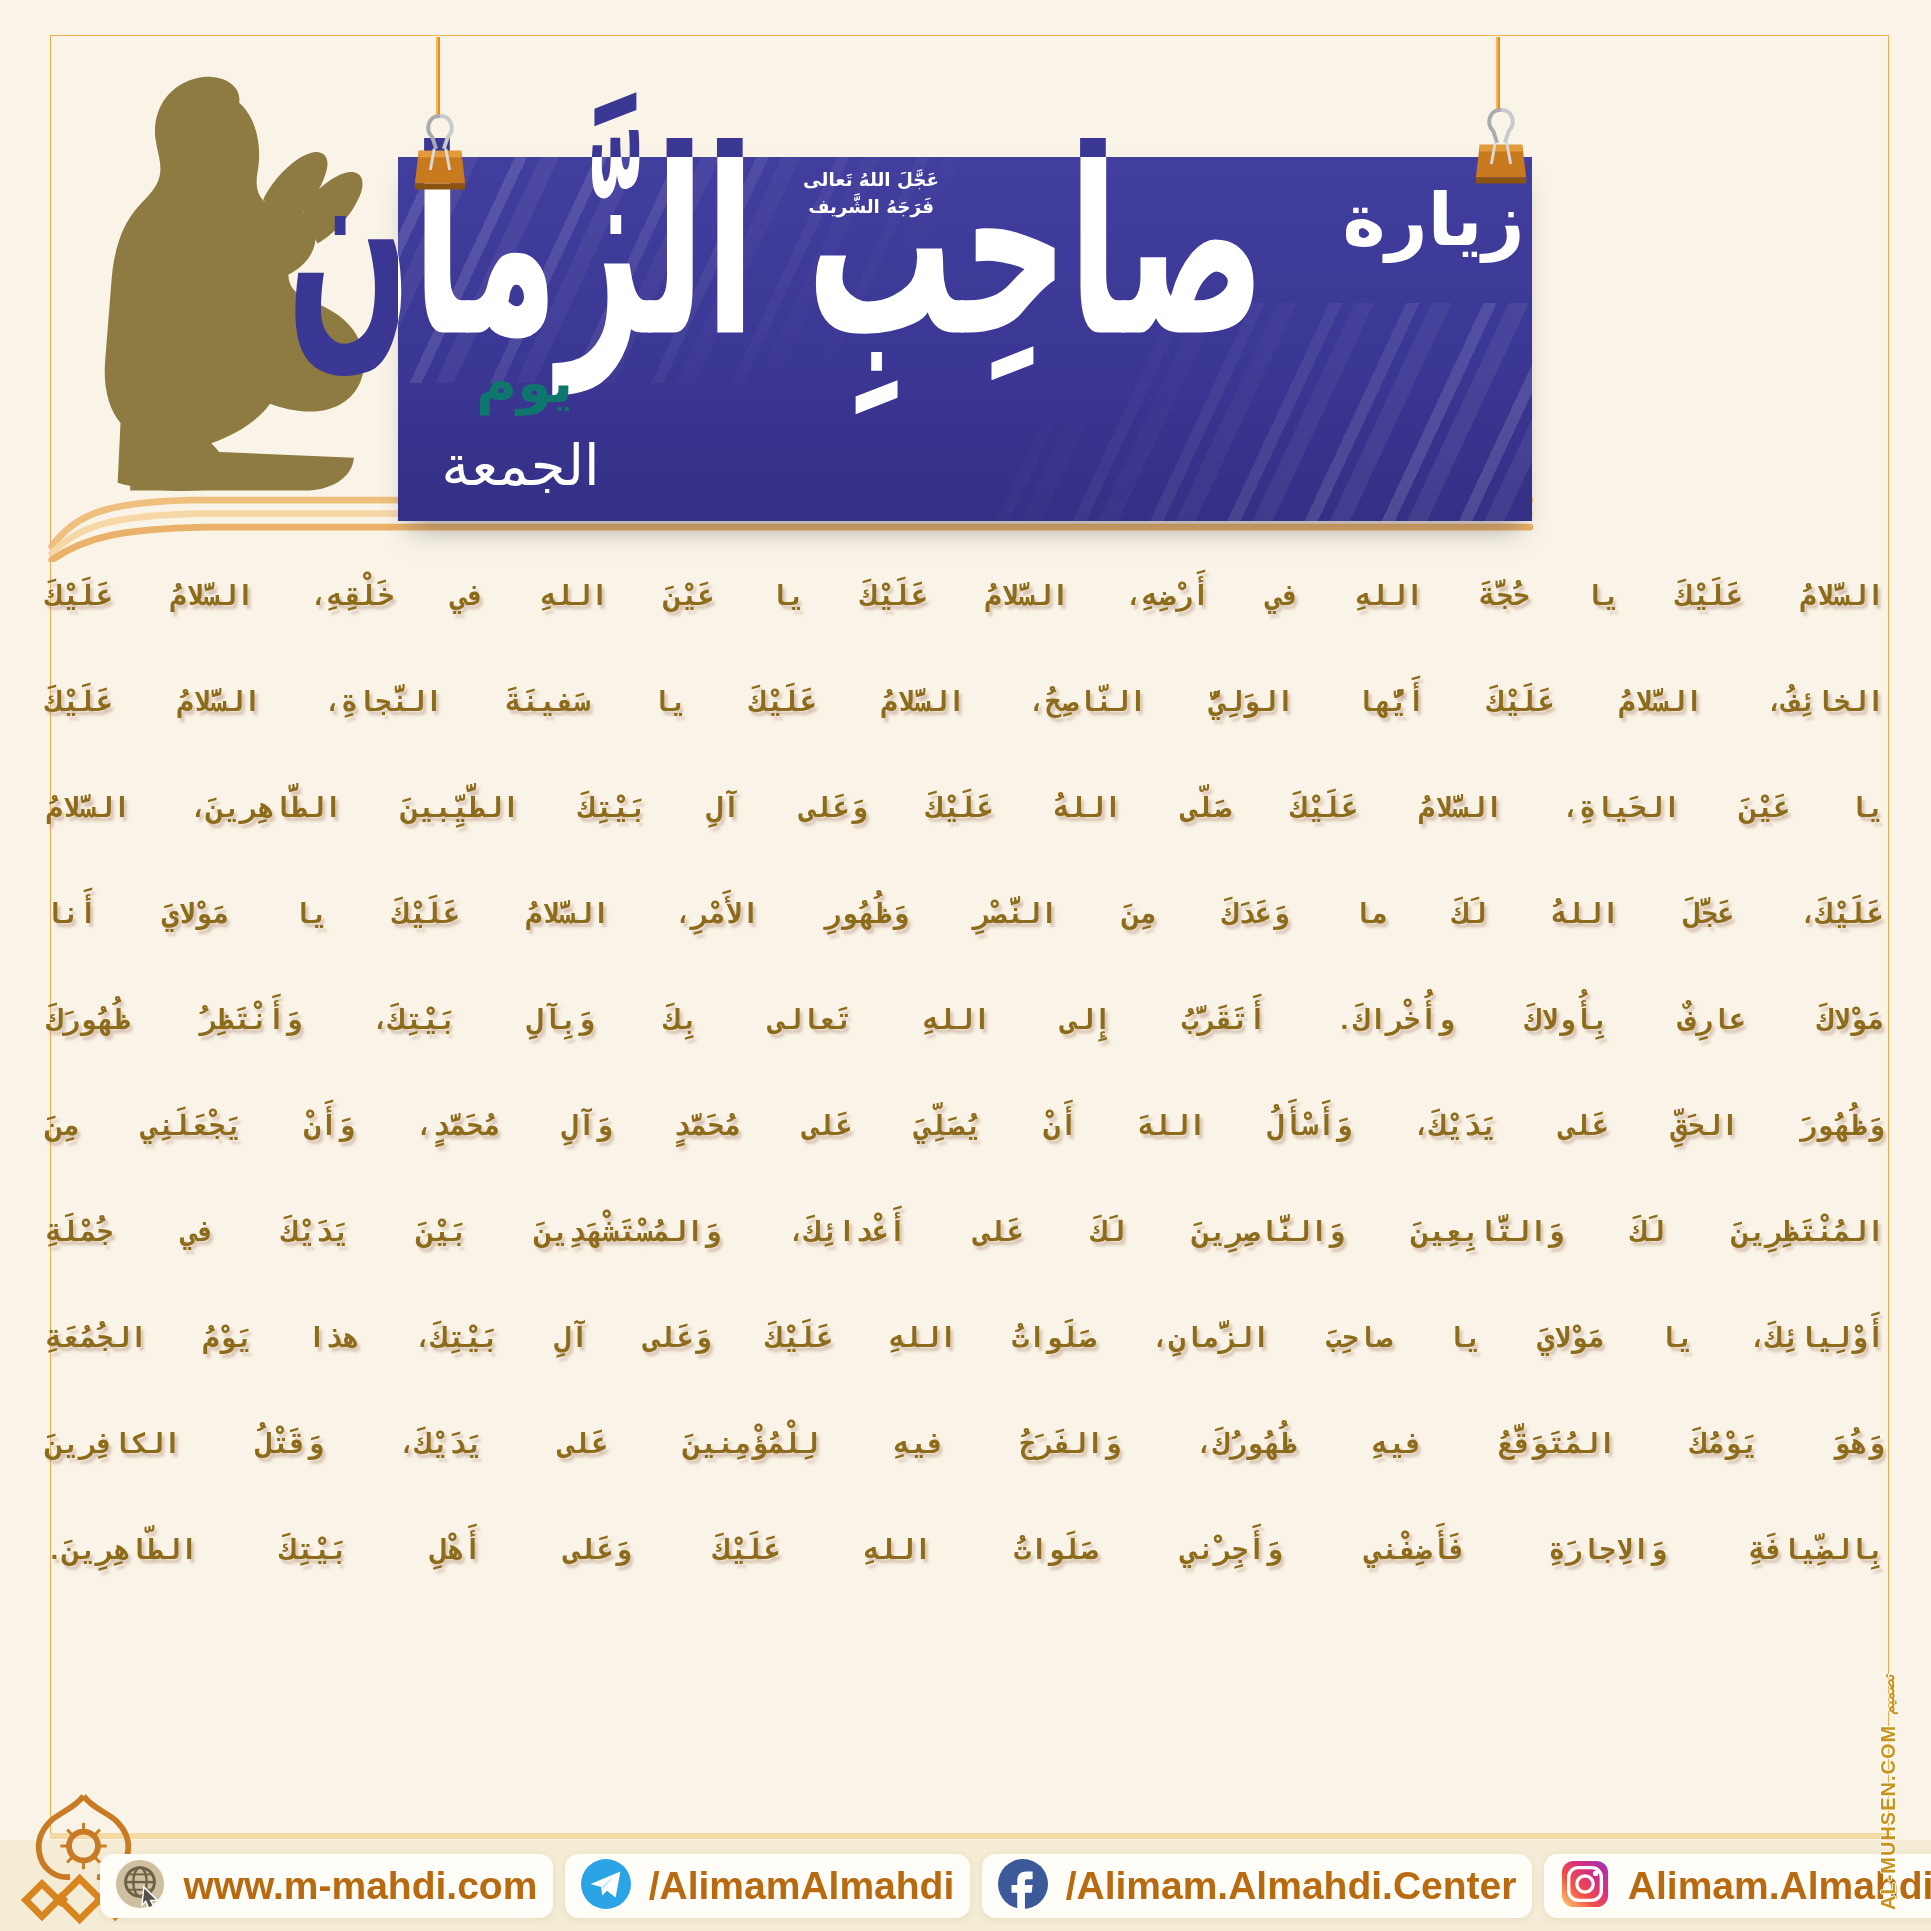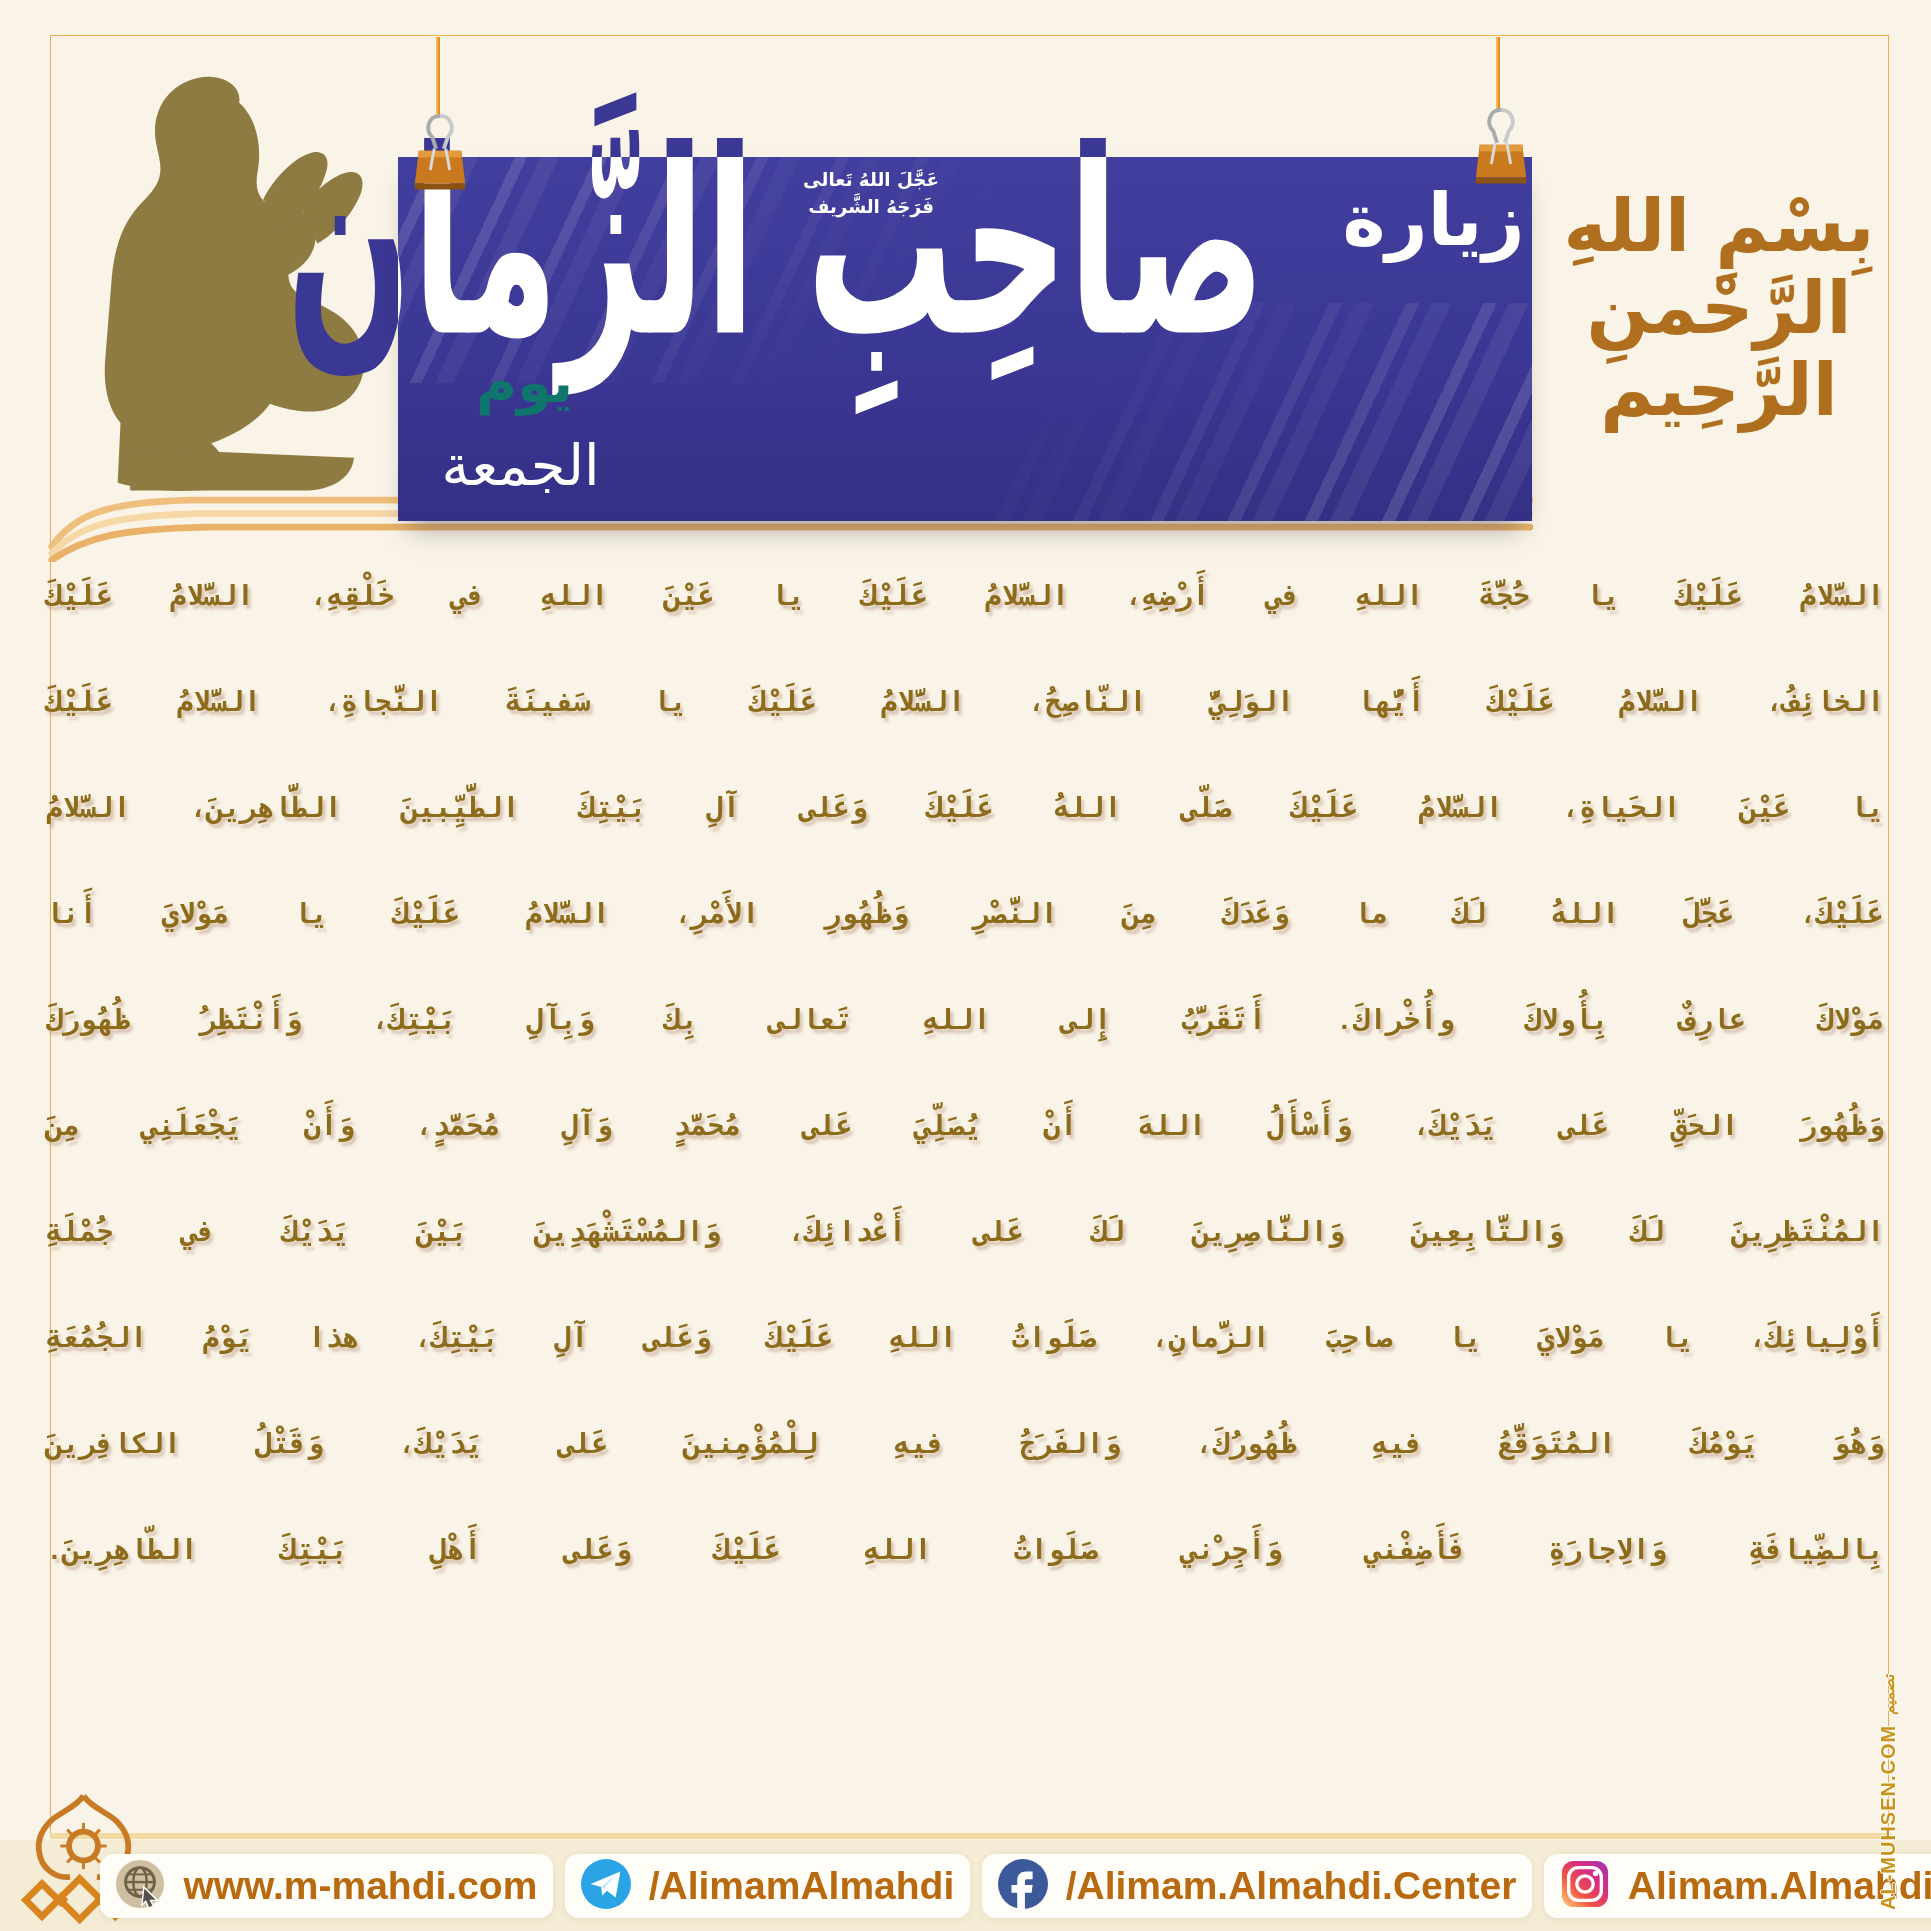--- a/index.html
+++ b/index.html
@@ -130,21 +130,20 @@
 
   <svg class="man" width="328" height="444" viewBox="0 0 340 460">
     <g fill="#8d7b42">
       <path d="M151,12 c-30,6 -48,32 -45,62 c2,16 8,28 4,42 c-3,11 -12,19 -22,30 c-16,18 -24,42 -27,72 l-7,88 c-2,28 4,50 16,64 l-3,62 c34,10 84,11 118,3 c-1,-18 -9,-33 -21,-44 c26,-9 48,-23 61,-41 c24,9 52,12 72,1 c21,-11 29,-34 24,-56 c-8,-34 -38,-45 -60,-55 c-11,-5 -17,-13 -17,-24 c15,-7 26,-20 28,-35 c2,-16 -7,-29 -22,-34 c-11,-4 -24,-1 -32,-8 c-7,-7 -8,-18 -6,-29 c5,-27 -1,-56 -19,-72 C196,18 172,8 151,12 Z"></path>
       <path d="M218,138 c12,-24 34,-44 49,-48 c14,-4 21,6 16,20 c-7,23 -24,46 -41,58 Z"></path>
       <path d="M258,148 c14,-21 35,-36 48,-38 c13,-2 18,8 13,22 c-8,21 -27,42 -45,52 Z"></path>
       <path d="M80,440 l180,0 c30,0 50,-14 52,-34 l-232,-10 Z"></path>
     </g>
   </svg>
 
-  <div class="bismillah">بِسْمِ اللهِ الرَّحْمنِ الرَّحِيم</div>
 
   <div class="big-title blue">صاحِبِ الزَّمان</div>
 
   <div class="banner-bg">
     <div class="stripes-tl"></div>
     <div class="stripes-br"></div>
   </div>
 
   <div class="banner-clip">
     <div class="big-title white">صاحِبِ الزَّمان</div>

